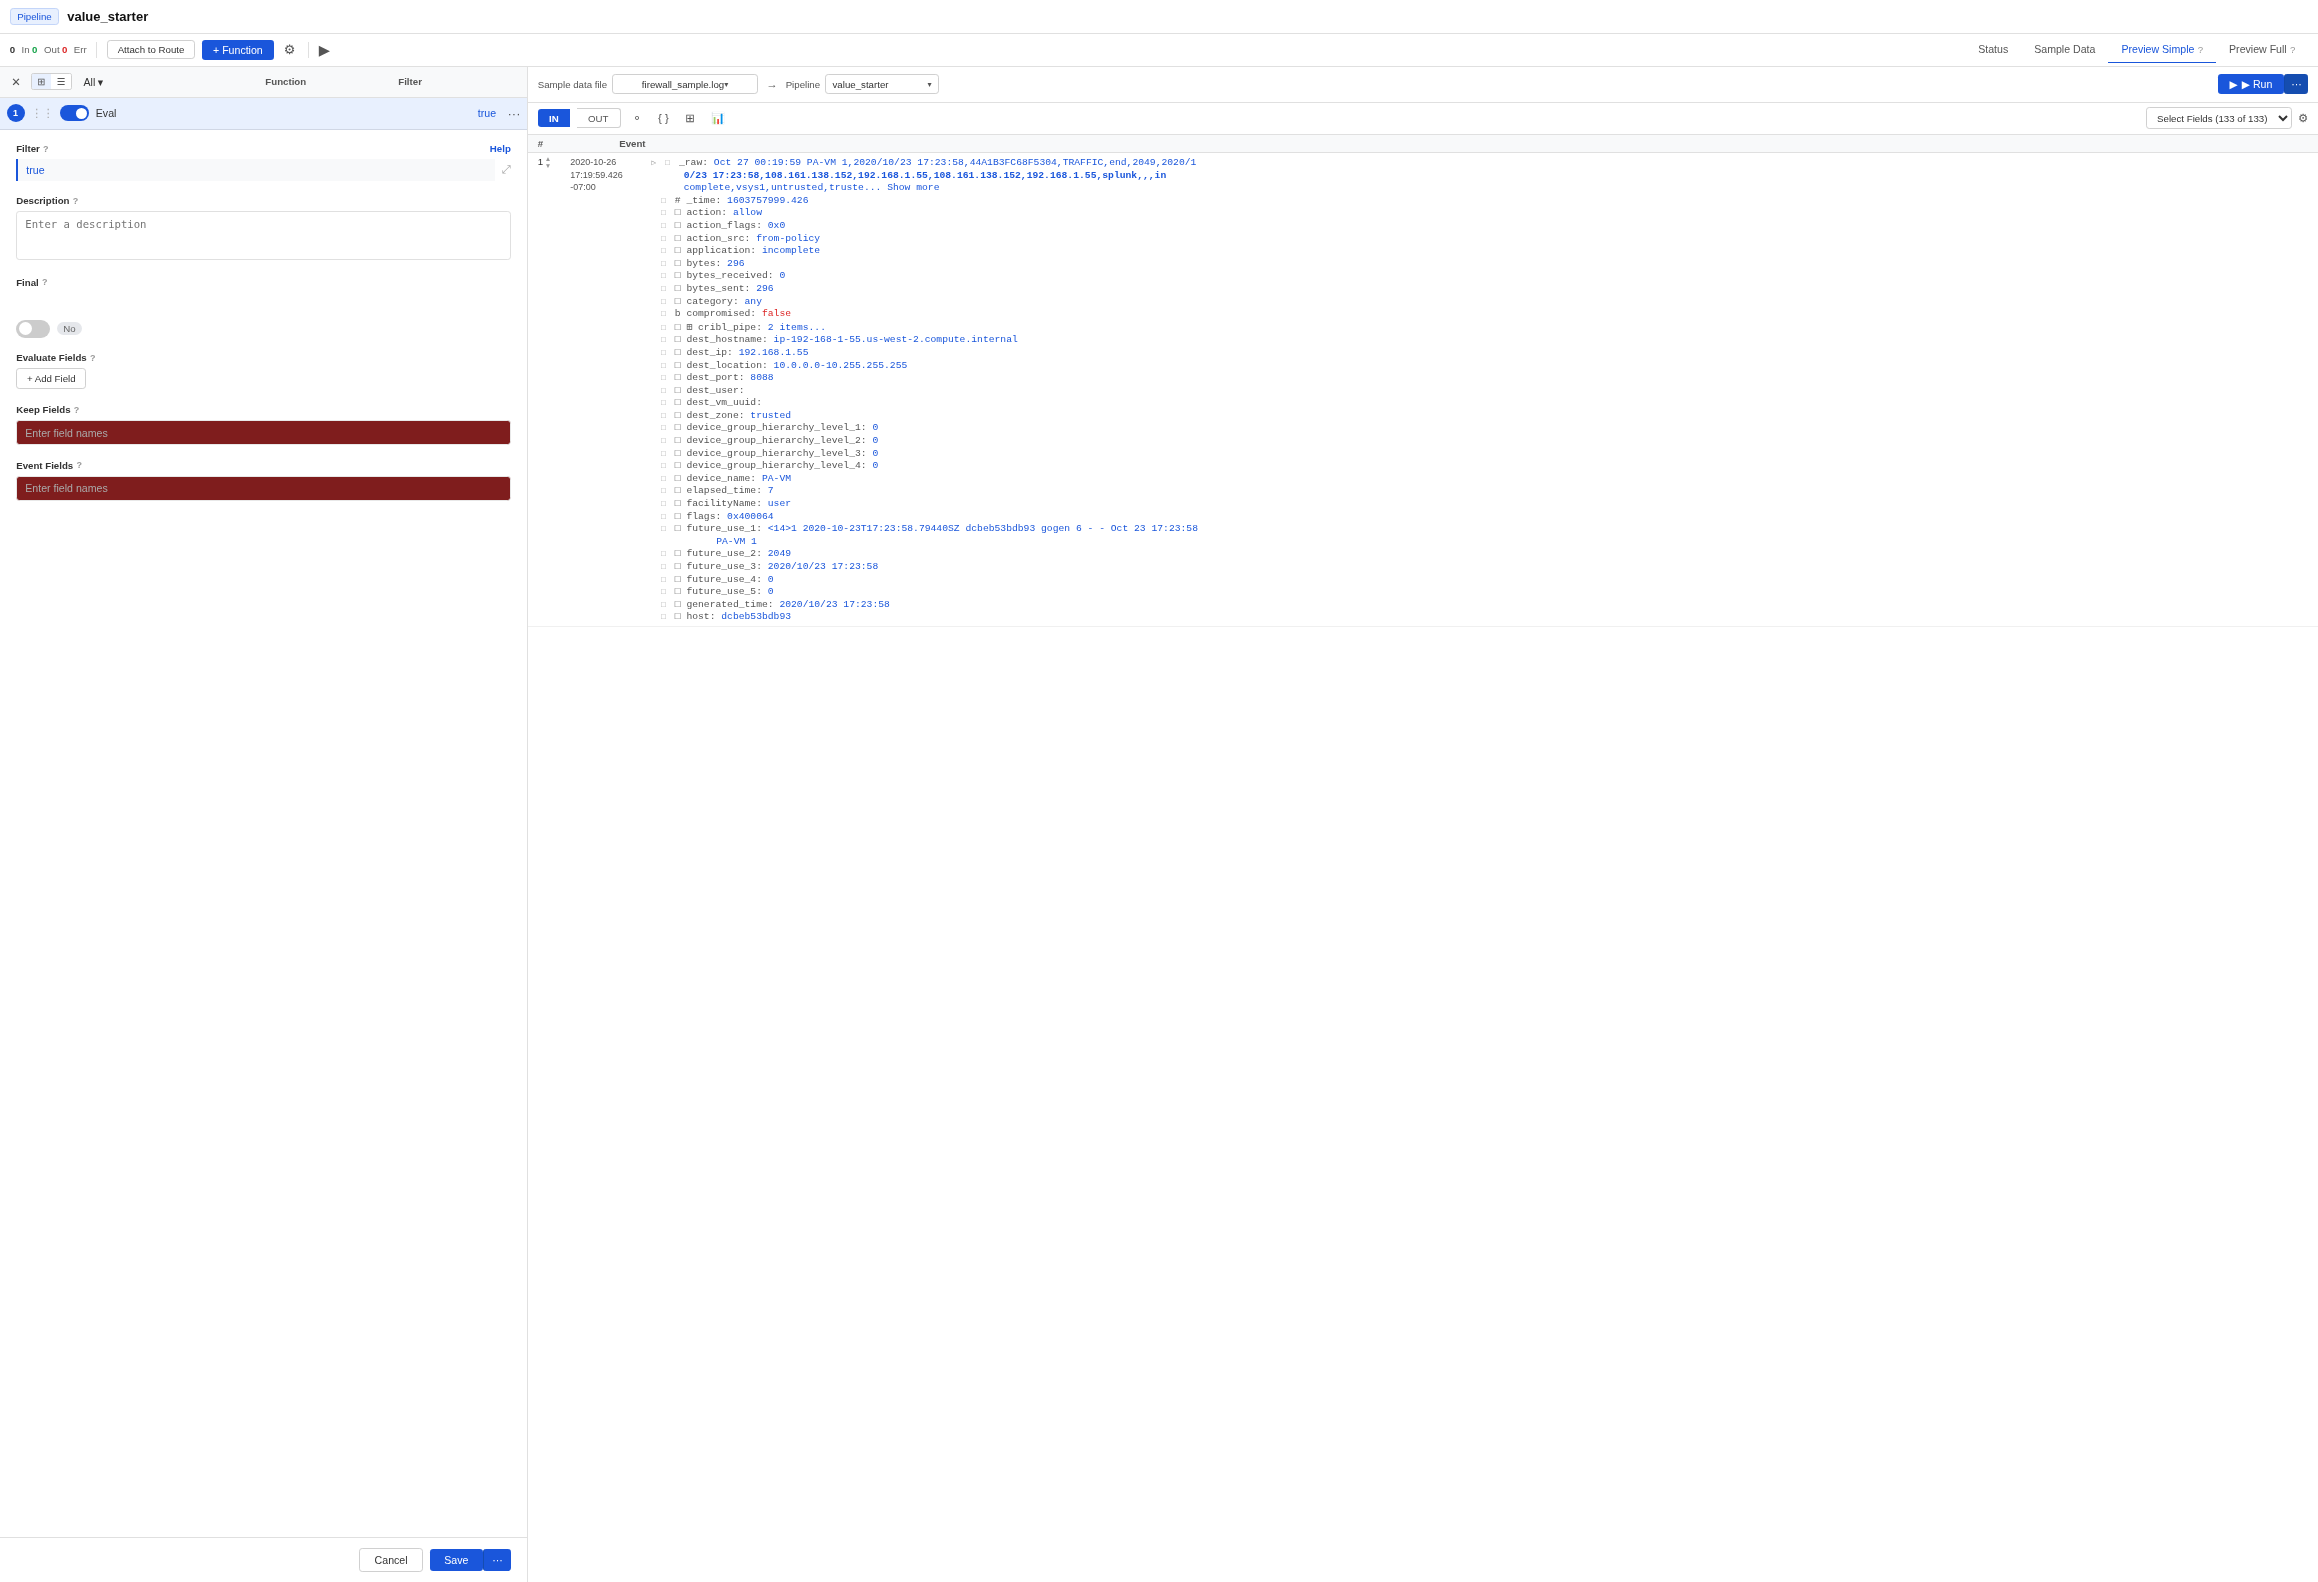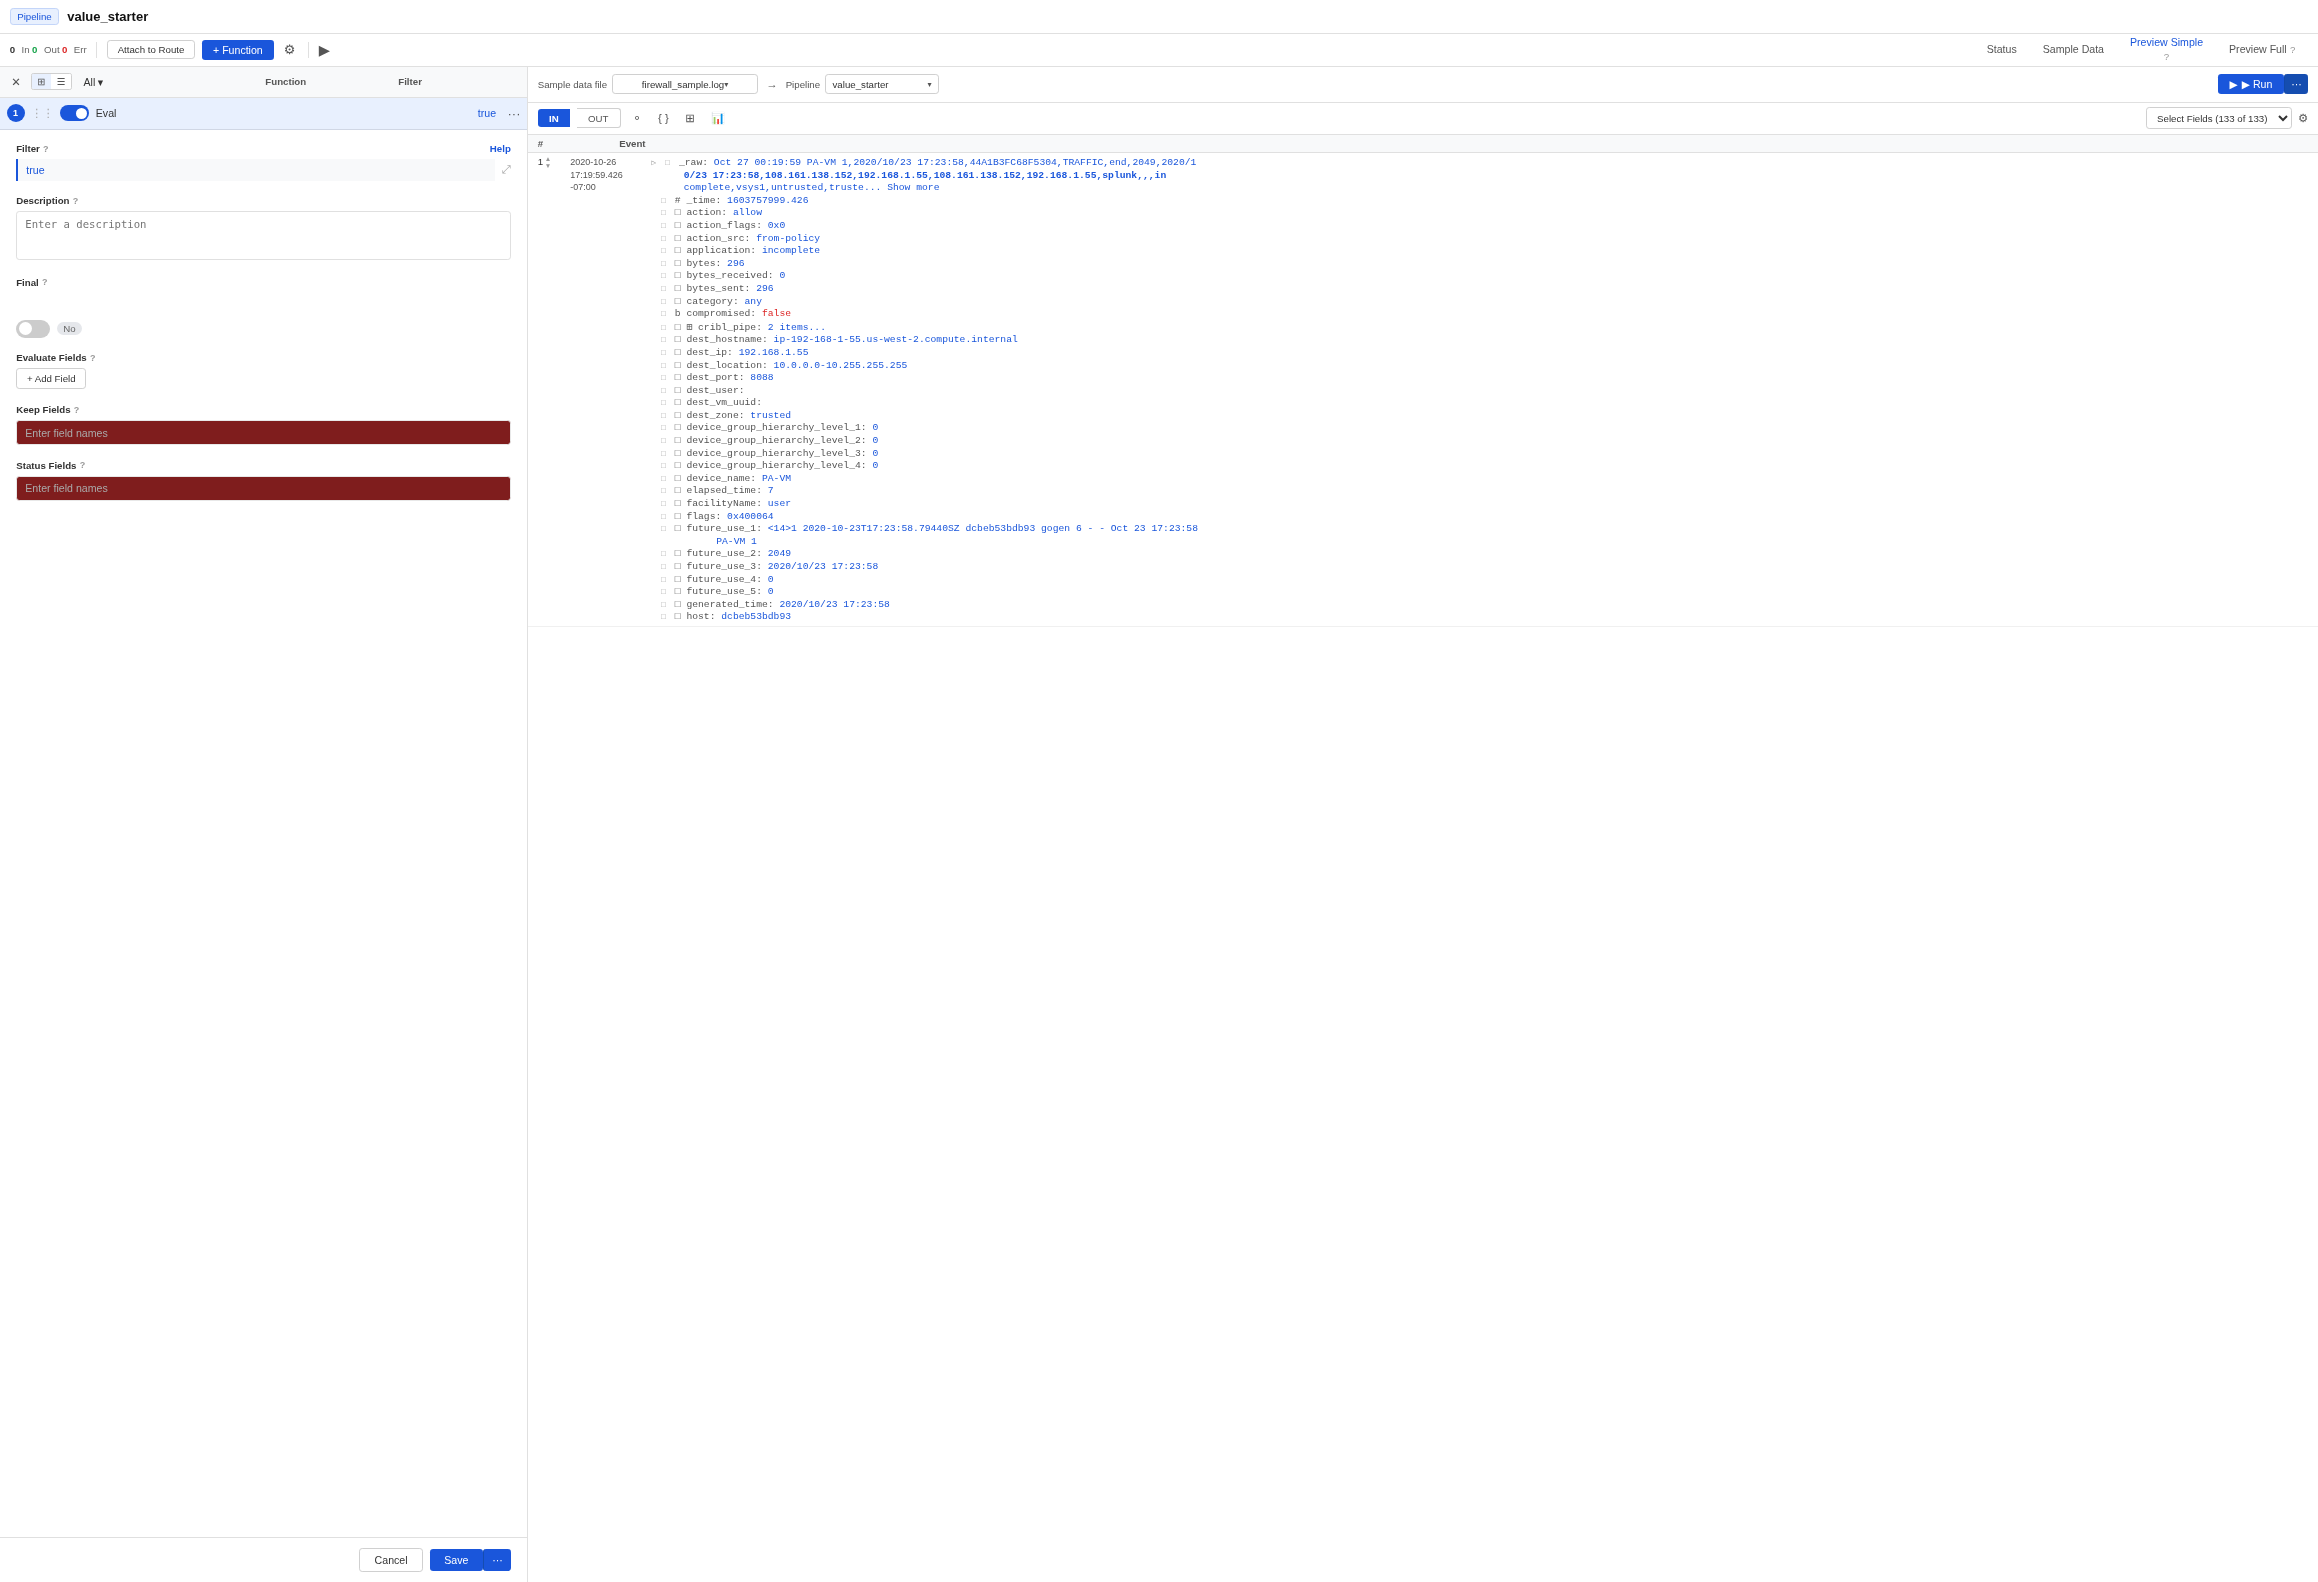--- a/index.html
+++ b/index.html
@@ -21,21 +21,21 @@
     .count-label { color: #666; }
     .divider-v { width: 0.8px; height: 16.2px; background: #e0e0e0; margin: 0 3.2px; }
     .attach-btn { border: 0.8px solid #d0d0d0; background: #fff; border-radius: 3.2px; padding: 3.2px 9.7px; font-size: 9.7px; cursor: pointer; color: #333; }
     .function-btn { background: #1a56db; color: #fff; border: none; border-radius: 3.2px; padding: 4.1px 11.4px; font-size: 10.6px; font-weight: 500; cursor: pointer; display: flex; align-items: center; gap: 4.9px; }
     .gear-icon-btn { background: none; border: none; cursor: pointer; color: #555; font-size: 13px; padding: 3.2px; }
     .run-arrow { font-size: 14.6px; color: #555; cursor: pointer; }
 
     
     .right-tabs { display: flex; align-items: center; gap: 0; }
     .right-tab { padding: 6.5px 13px; font-size: 10.6px; color: #555; cursor: pointer; border-bottom: 1.6px solid transparent; display: flex; align-items: center; gap: 3.2px; }
-    .right-tab.active { color: #1a56db; border-bottom-color: #1a56db; flex-direction: column; }
+    .right-tab.active { color: #1a56db; border-bottom-color: #1a56db; }
     .help-icon { color: #999; font-size: 9.7px; }
 
     
     .main-layout { display: flex; height: calc(100vh - 67px); }
 
     
     .left-panel { width: 528px; min-width: 528px; border-right: 0.8px solid #e0e0e0; background: #fff; display: flex; flex-direction: column; }
 
     .pipeline-toolbar { display: flex; align-items: center; background: #f8f9fa; border-bottom: 0.8px solid #e0e0e0; padding: 4.9px 8.1px; gap: 6.5px; height: 31px; }
     .collapse-btn { background: none; border: none; cursor: pointer; font-size: 11.4px; color: #555; padding: 1.6px 3.2px; }
@@ -250,21 +250,21 @@
       <div class="form-section">
         <div class="form-label">
           <span>Keep Fields</span>
           <span class="help-q">?</span>
         </div>
         <input class="field-name-input" type="text" placeholder="Enter field names" style="">
       </div>
 
       <div class="form-section">
         <div class="form-label">
-          <span>Status Fields</span>
+          <span>Event Fields</span>
           <span class="help-q">?</span>
         </div>
         <input class="field-name-input" type="text" placeholder="Enter field names" style="">
       </div>
     </div>
 
     <div class="form-actions">
       <button class="cancel-btn">Cancel</button>
       <div class="inline-group">
         <button class="save-btn">Save</button>

